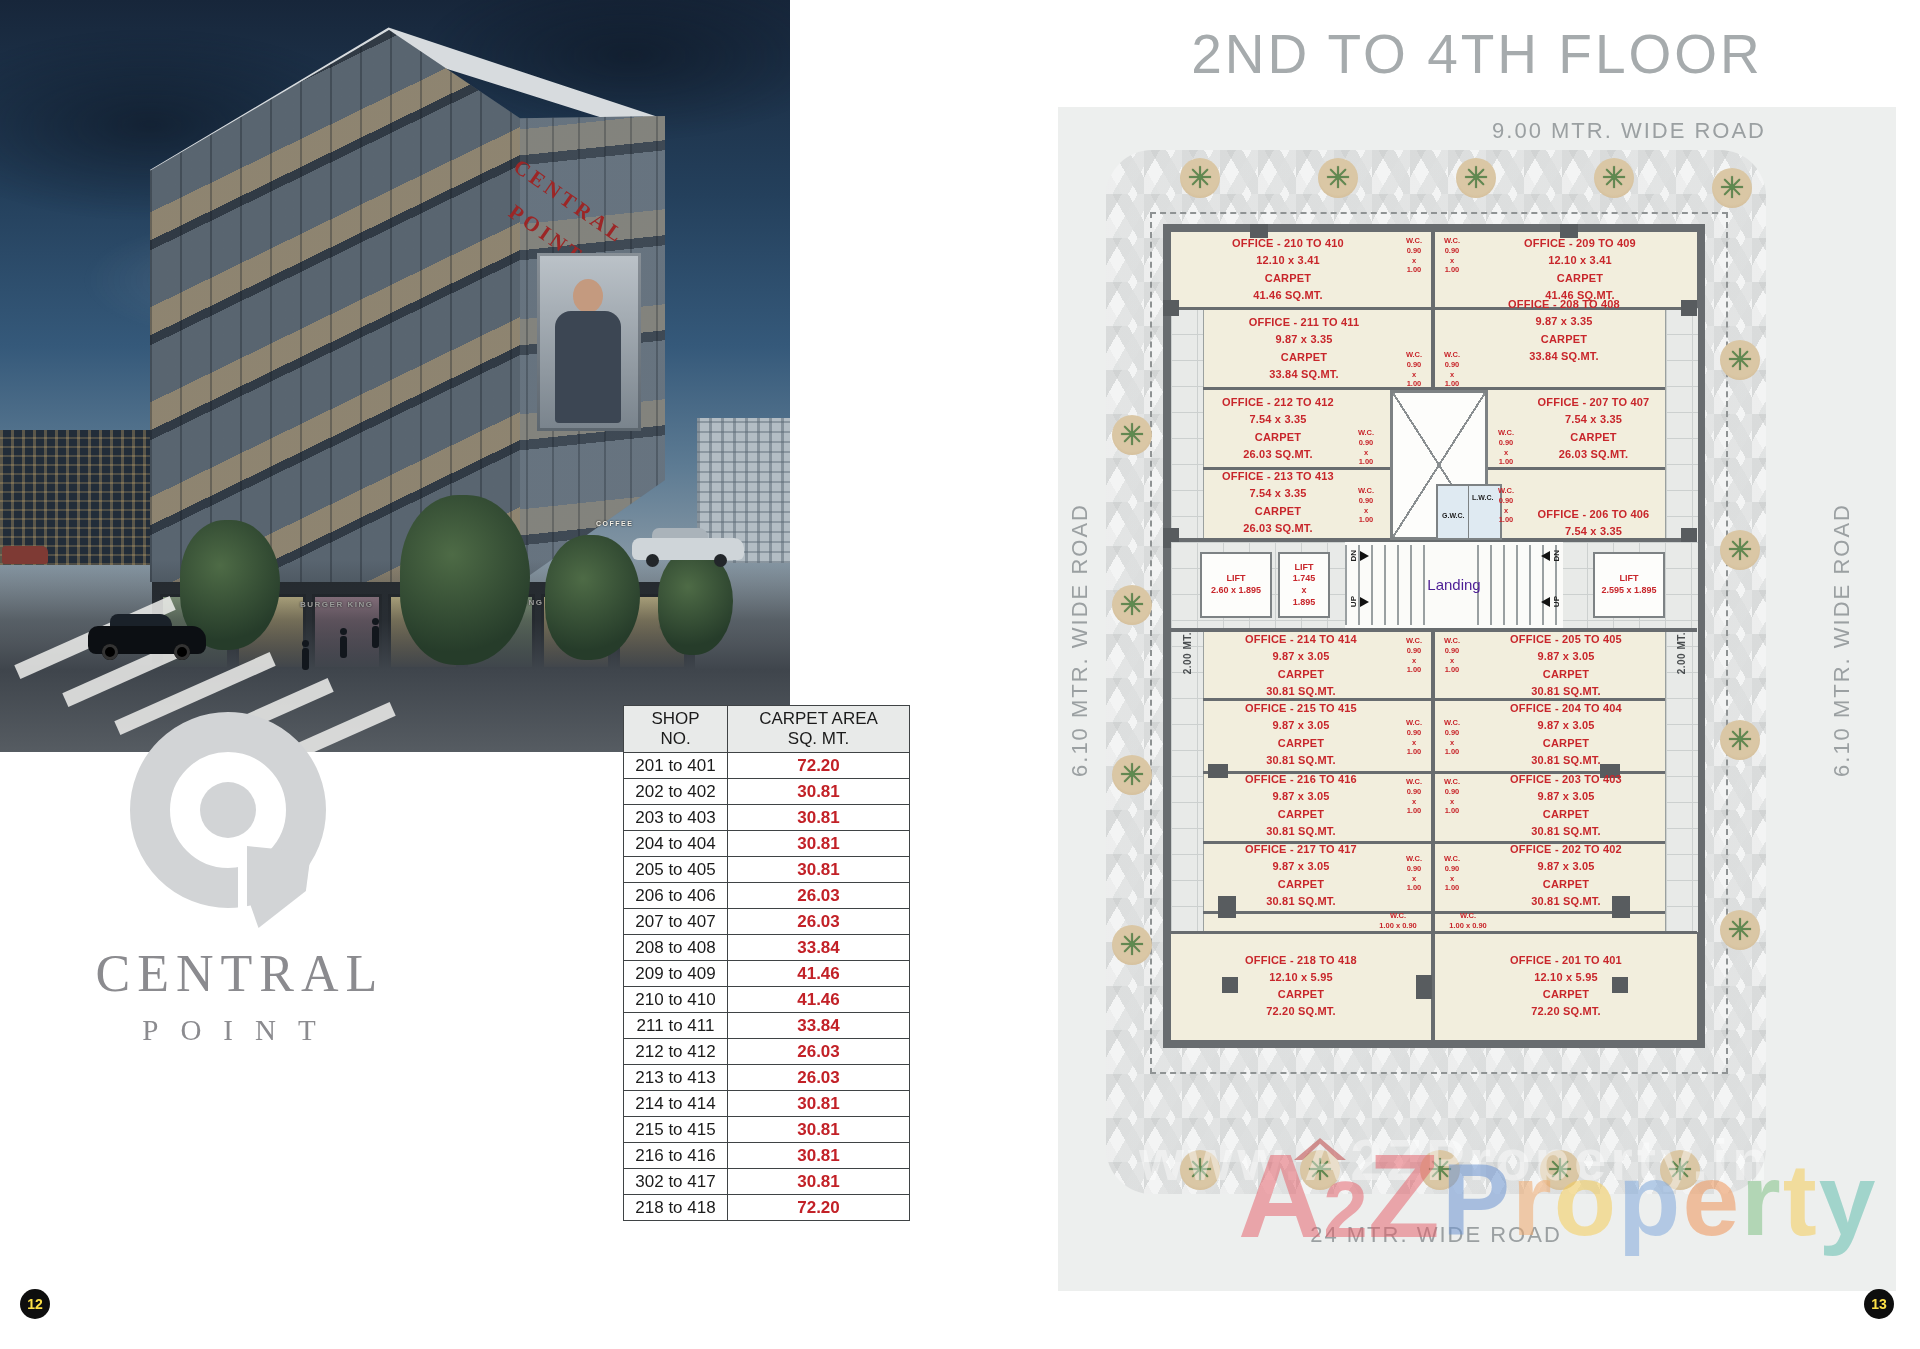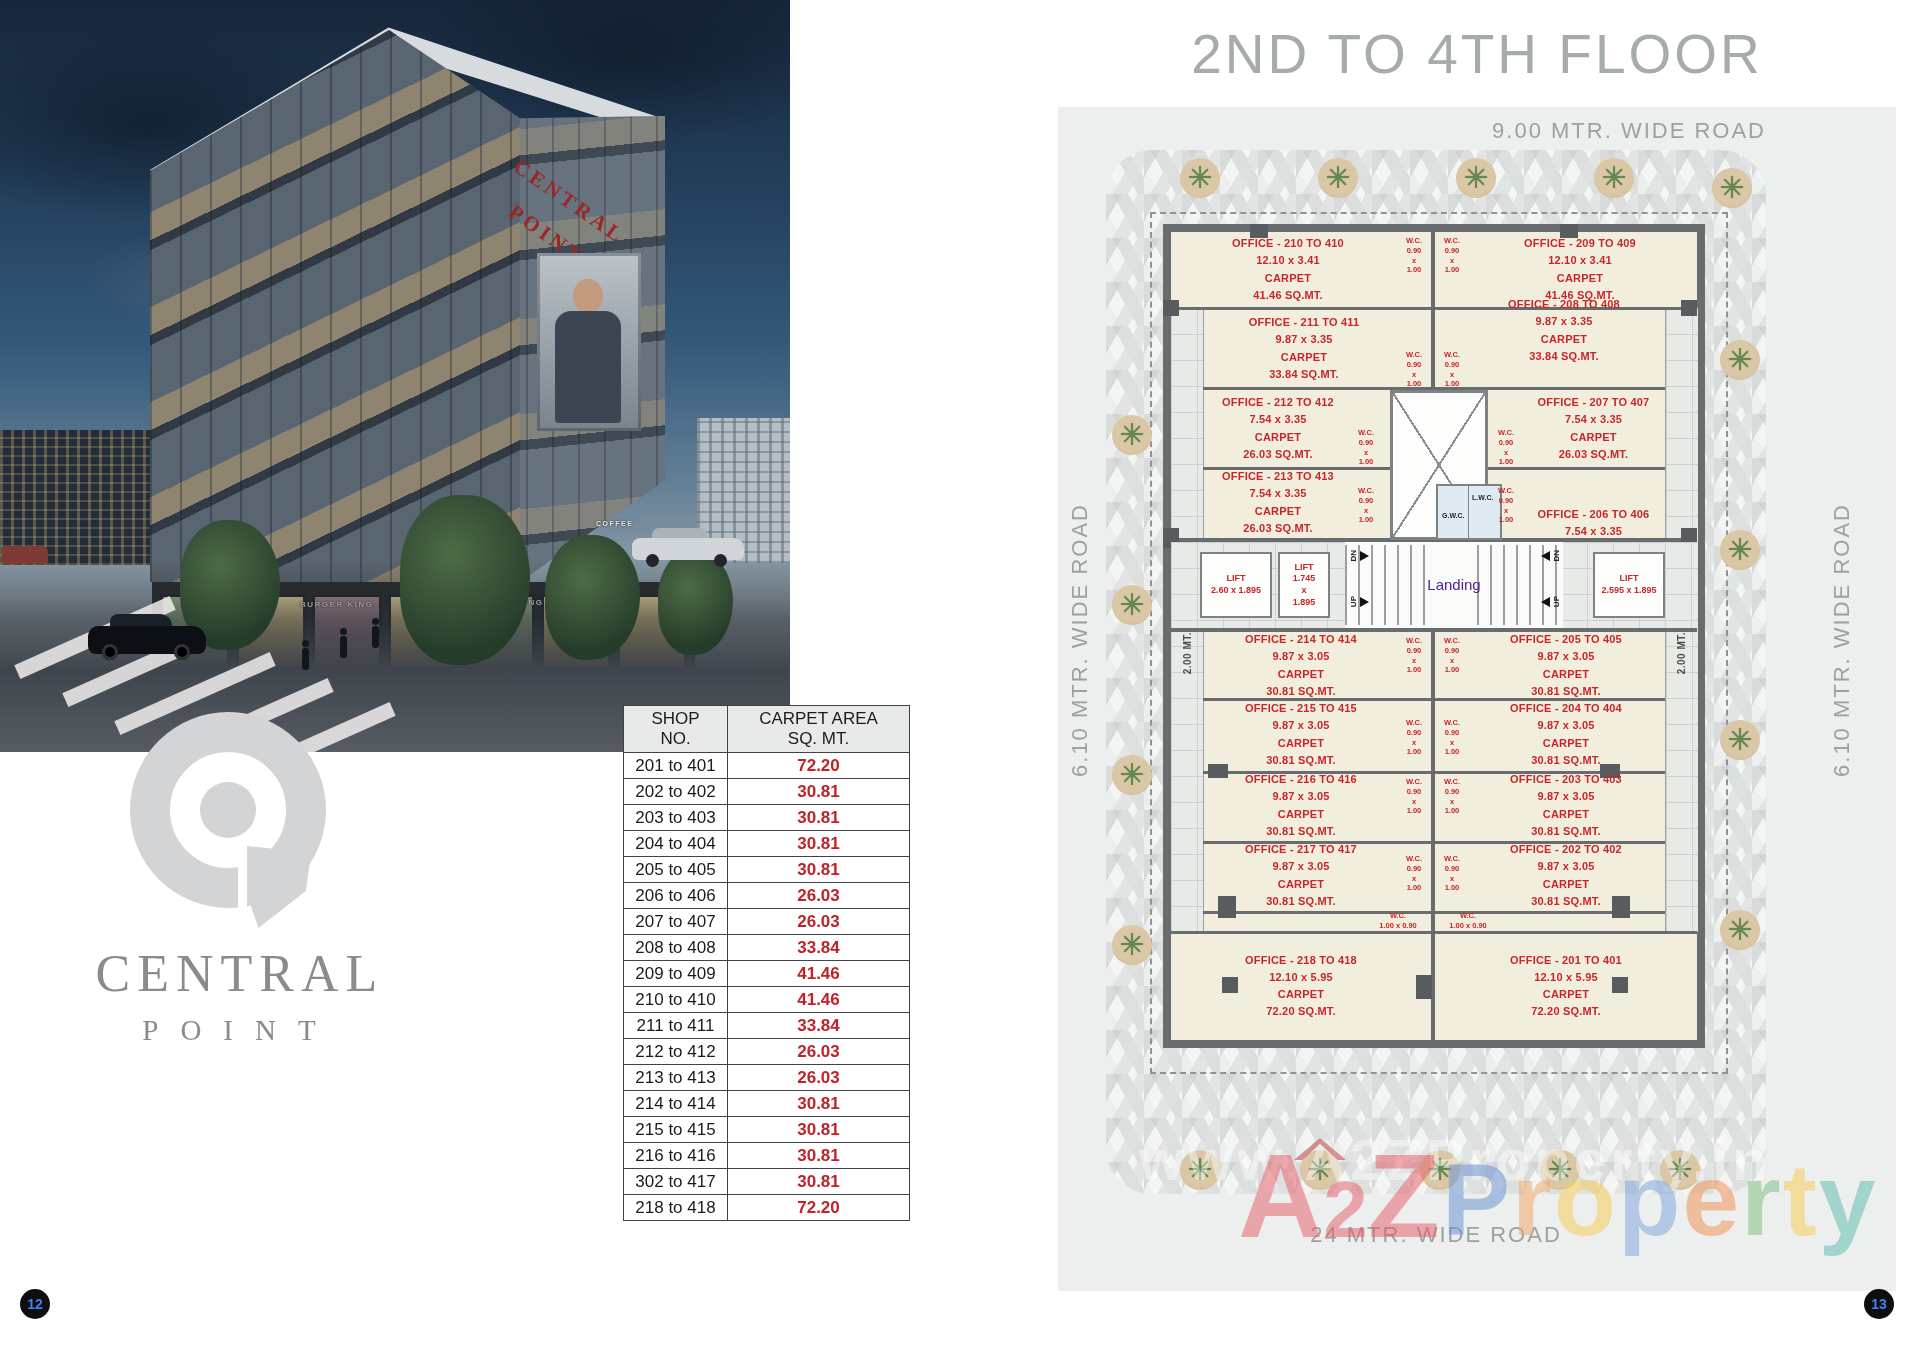--- a/index.html
+++ b/index.html
@@ -69,21 +69,21 @@
   .wm1{left:40px;top:944px;width:400px;font-size:52px;letter-spacing:7px;}
   .wm2{left:40px;top:1014px;width:400px;font-size:29px;letter-spacing:22px;}
 
   
   table.shoptab{left:623px;top:705px;border-collapse:collapse;background:#fff;}
   table.shoptab th,table.shoptab td{border:1px solid #3f4345;text-align:center;}
   table.shoptab th{background:#e8eae9;font-size:17px;font-weight:400;height:44px;line-height:1.2;color:#1b1b1b;}
   table.shoptab td{height:23px;font-size:17px;}
   td.shop{width:101px;color:#1b1b1b;}
   td.area{width:179px;color:#c22127;font-weight:700;}
-  .badge{width:30px;height:30px;border-radius:50%;background:#0e0e0e;color:#3b82f6;font-size:14px;font-weight:700;display:flex;align-items:center;justify-content:center;}
+  .badge{width:30px;height:30px;border-radius:50%;background:#0e0e0e;color:#fde047;font-size:14px;font-weight:700;display:flex;align-items:center;justify-content:center;}
 
   
   .title{left:1058px;top:22px;width:838px;text-align:center;font-size:55px;color:#a6abad;letter-spacing:3px;}
   .panel{left:1058px;top:107px;width:838px;height:1184px;background:#edefee;}
   .roadlbl{color:#9ba0a2;font-size:22px;letter-spacing:2px;white-space:nowrap;}
   .apron{left:1106px;top:150px;width:660px;height:1044px;border-radius:46px;background-color:#f3f4f4;
     background-image:
       linear-gradient(120deg,rgba(203,206,206,.65) 0 25%,transparent 25% 50%,rgba(222,224,224,.8) 50% 75%,transparent 75%),
       linear-gradient(60deg,rgba(236,237,237,.9) 0 25%,transparent 25% 50%,rgba(208,211,211,.65) 50% 75%,transparent 75%);
     background-size:38px 44px,38px 44px;}

